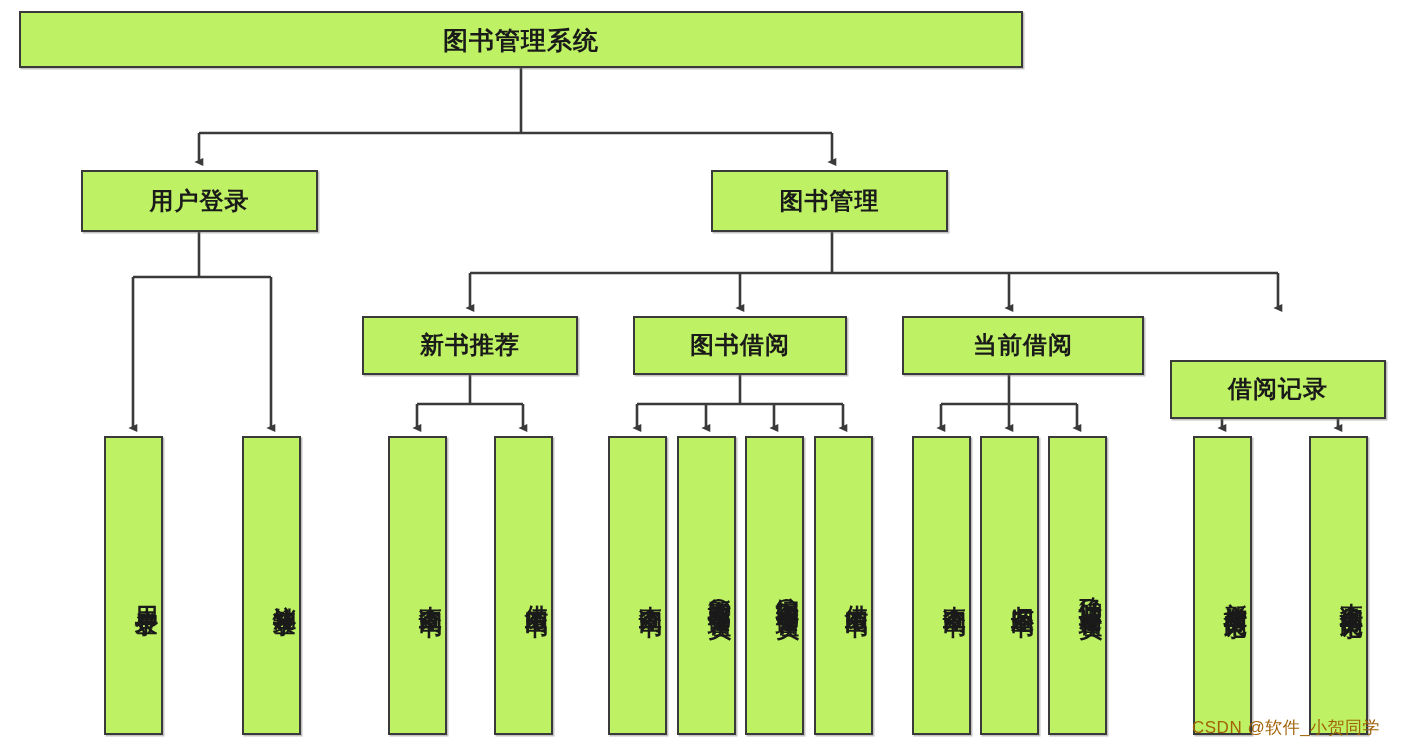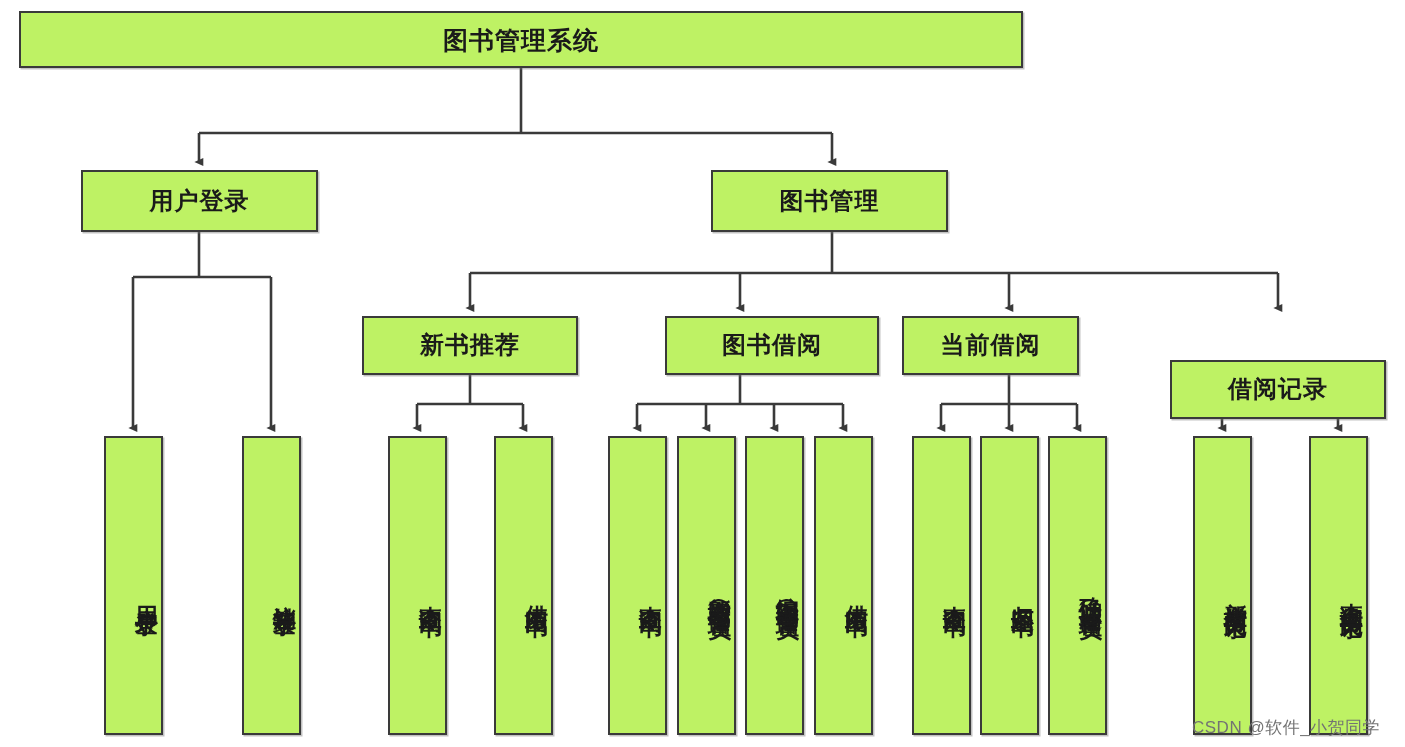--- a/index.html
+++ b/index.html
@@ -59,21 +59,21 @@
   .node.vert > .vtext {
     writing-mode: vertical-rl;
     text-orientation: upright;
     display: block;
     white-space: normal;
     max-height: 100%;
   }
   .watermark {
     position: absolute;
     font-size: 17px;
-    color: #737373;
+    color: #a16207;
     letter-spacing: 0.5px;
     white-space: nowrap;
     user-select: none;
   }
 </style>
 </head>
 <body>
 
 <div id="canvas">
 
@@ -134,24 +134,24 @@
   <div class="node horiz" style="left:81px; top:170px; width:237px; height:62px;">
     <span>用户登录</span>
   </div>
   <div class="node horiz" style="left:711px; top:170px; width:237px; height:62px;">
     <span>图书管理</span>
   </div>
 
   <div class="node horiz" style="left:362px; top:316px; width:216px; height:59px;align-items:center;">
     <span>新书推荐</span>
   </div>
-  <div class="node horiz" style="left:633px; top:316px; width:214px; height:59px;margin-left:32px;">
+  <div class="node horiz" style="left:633px; top:316px; width:214px; height:59px;">
     <span>图书借阅</span>
   </div>
-  <div class="node horiz" style="left:902px; top:316px; width:177px; height:59px;">
+  <div class="node horiz" style="left:902px; top:316px; width:242px; height:59px;">
     <span>当前借阅</span>
   </div>
   <div class="node horiz" style="left:1170px; top:316px; width:216px; height:59px;margin-top:44px;">
     <span>借阅记录</span>
   </div>
 
   <div class="node vert" style="left:104px; top:436px; width:59px; height:299px;">
     <span class="vtext">用户登录</span>
   </div>
   <div class="node vert" style="left:242px; top:436px; width:59px; height:299px;">

